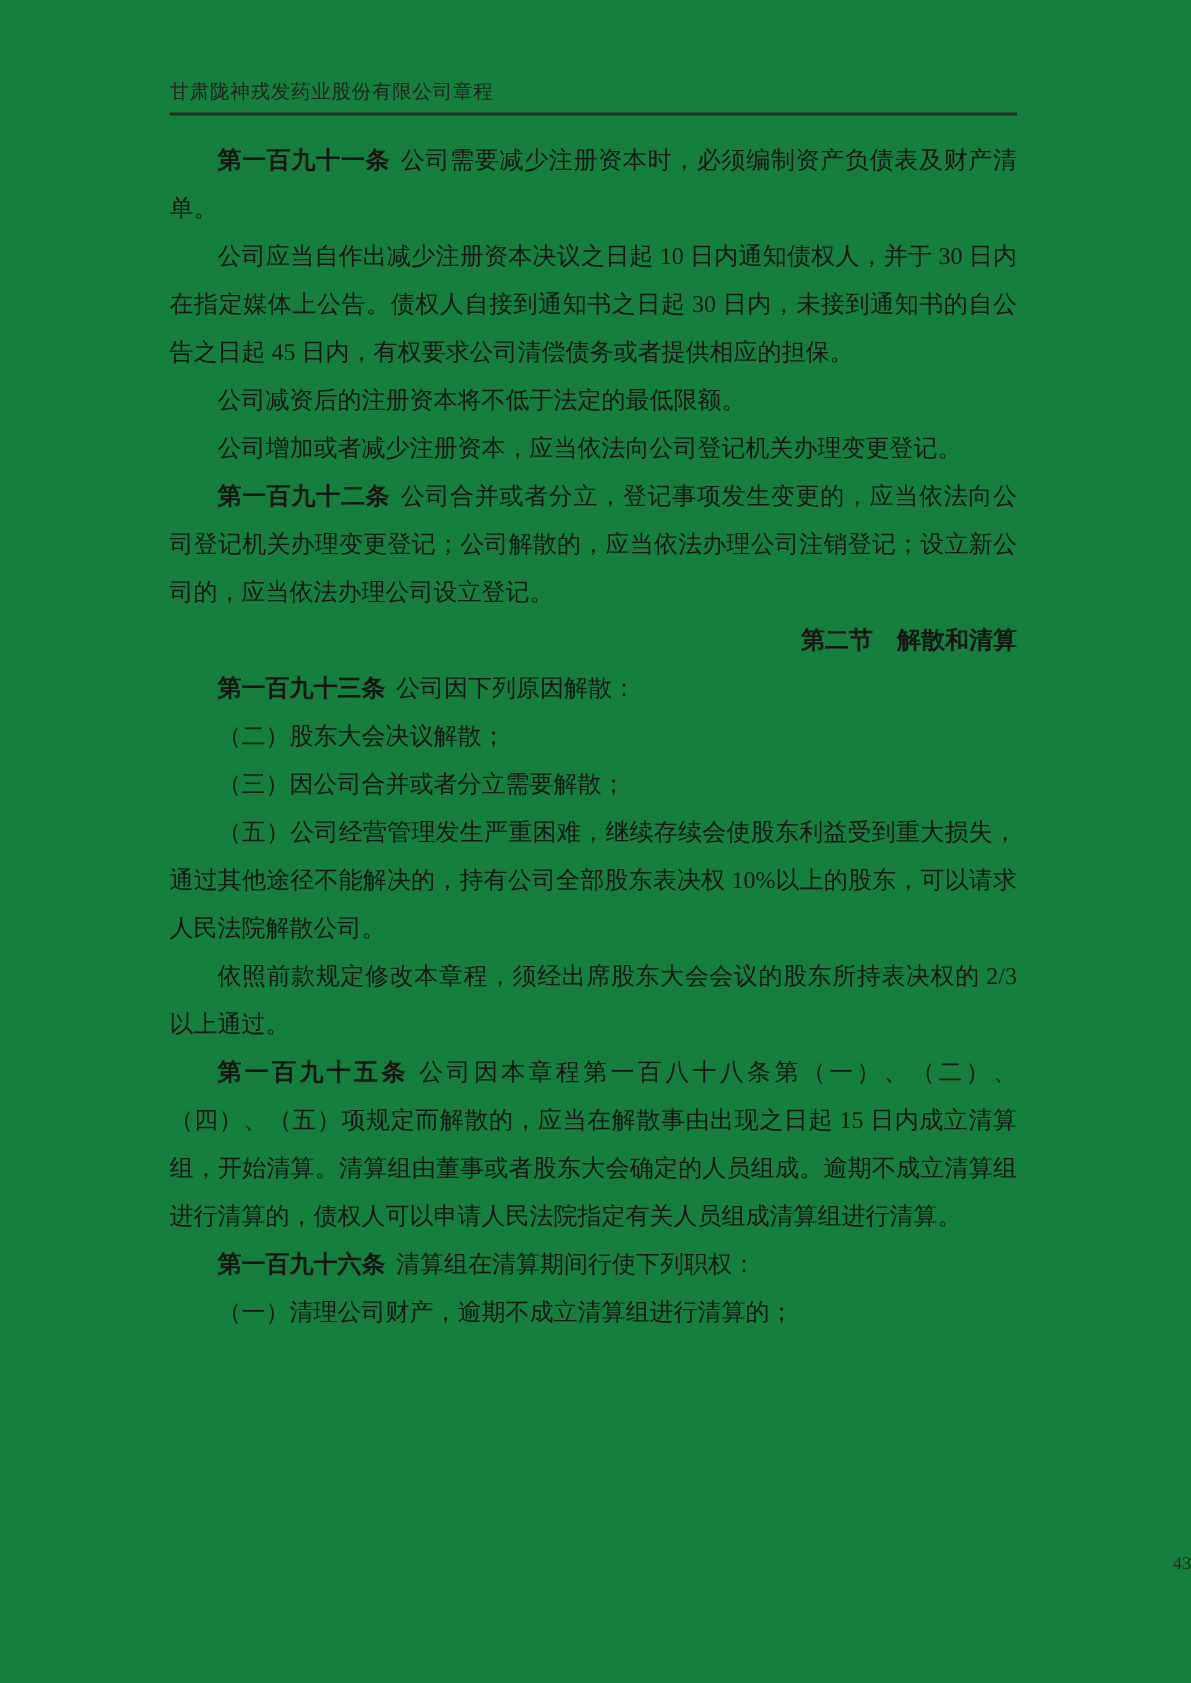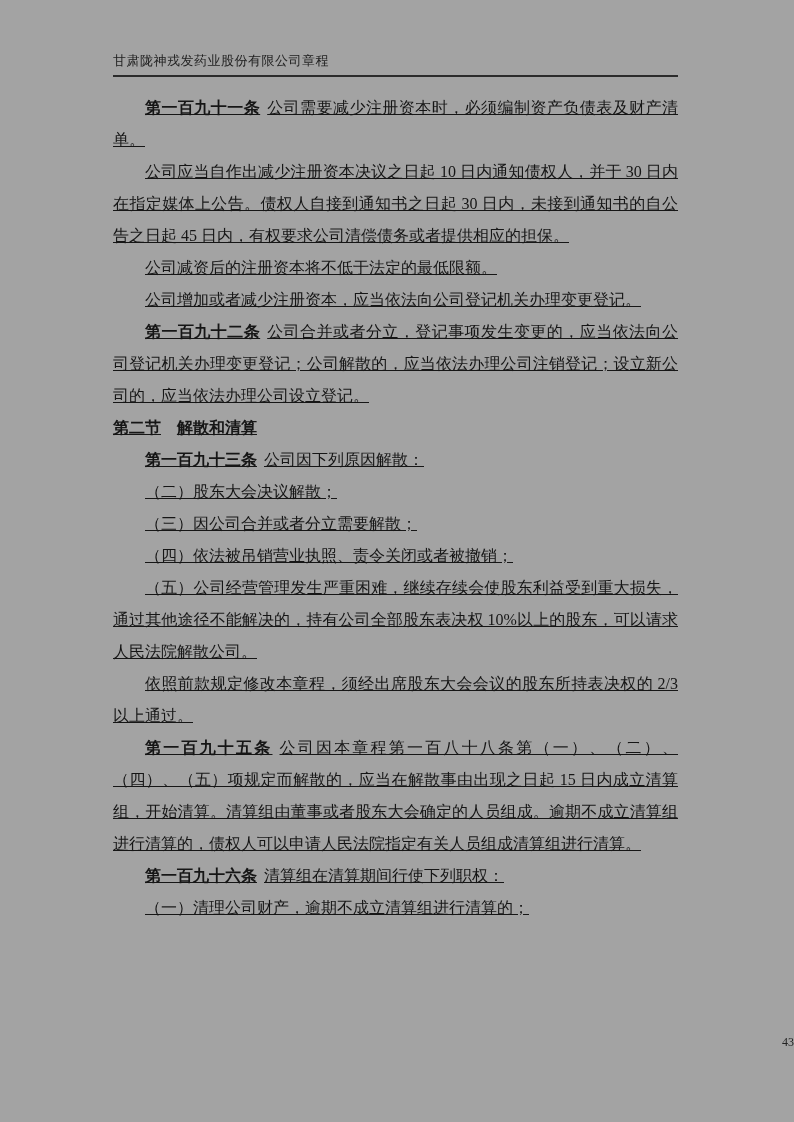--- a/index.html
+++ b/index.html
@@ -10,21 +10,21 @@
     width: 794px;
     height: 1122px;
     background: #ffffff;
     font-family: "Liberation Serif", "DejaVu Serif", serif;
     color: #161616;
   }
   .page {
     position: relative;
     width: 794px;
     height: 1122px;
-    background: #a3a3a3;
+    background: #15803d;
     overflow: hidden;
   }
   .doc-header {
     position: absolute;
     left: 113px;
     width: 565px;
     top: 52px;
     font-size: 13px;
     letter-spacing: 0.5px;
     padding-bottom: 5px;
@@ -37,24 +37,23 @@
     width: 565px;
     top: 92px;
     font-size: 16px;
     line-height: 32px;
     text-align: justify;
   }
   .doc-body p {
     margin: 0;
     padding: 0;
     text-indent: 2em;
-    text-decoration: underline;
   }
   .doc-body p.section-heading {
-    text-align: left;
+    text-align: right;
     text-indent: 0;
     font-weight: bold;
   }
   .section-number {
     margin-right: 16px;
   }
   .article-label {
     font-weight: bold;
     margin-right: 7px;
   }
@@ -81,21 +80,20 @@
 
   <p><span class="article-label">第一百九十一条</span><span>公司需要减少注册资本时，必须编制资产负债表及财产清单。</span></p>
       <p><span>公司应当自作出减少注册资本决议之日起 10 日内通知债权人，并于 30 日内在指定媒体上公告。债权人自接到通知书之日起 30 日内，未接到通知书的自公告之日起 45 日内，有权要求公司清偿债务或者提供相应的担保。</span></p>
       <p><span>公司减资后的注册资本将不低于法定的最低限额。</span></p>
       <p><span>公司增加或者减少注册资本，应当依法向公司登记机关办理变更登记。</span></p>
       <p><span class="article-label">第一百九十二条</span><span>公司合并或者分立，登记事项发生变更的，应当依法向公司登记机关办理变更登记；公司解散的，应当依法办理公司注销登记；设立新公司的，应当依法办理公司设立登记。</span></p>
       <p class="section-heading"><span class="section-number">第二节</span><span>解散和清算</span></p>
       <p><span class="article-label">第一百九十三条</span><span>公司因下列原因解散：</span></p>
       <p><span>（二）股东大会决议解散；</span></p>
       <p><span>（三）因公司合并或者分立需要解散；</span></p>
-      <p><span>（四）依法被吊销营业执照、责令关闭或者被撤销；</span></p>
       <p><span>（五）公司经营管理发生严重困难，继续存续会使股东利益受到重大损失，通过其他途径不能解决的，持有公司全部股东表决权 10%以上的股东，可以请求人民法院解散公司。</span></p>
       <p><span>依照前款规定修改本章程，须经出席股东大会会议的股东所持表决权的 2/3 以上通过。</span></p>
       <p><span class="article-label">第一百九十五条</span><span>公司因本章程第一百八十八条第（一）、（二）、（四）、（五）项规定而解散的，应当在解散事由出现之日起 15 日内成立清算组，开始清算。清算组由董事或者股东大会确定的人员组成。逾期不成立清算组进行清算的，债权人可以申请人民法院指定有关人员组成清算组进行清算。</span></p>
       <p><span class="article-label">第一百九十六条</span><span>清算组在清算期间行使下列职权：</span></p>
       <p><span>（一）清理公司财产，逾期不成立清算组进行清算的；</span></p>
     </div>
 
   <div class="page-footer">
     <span>43</span>
   </div>

